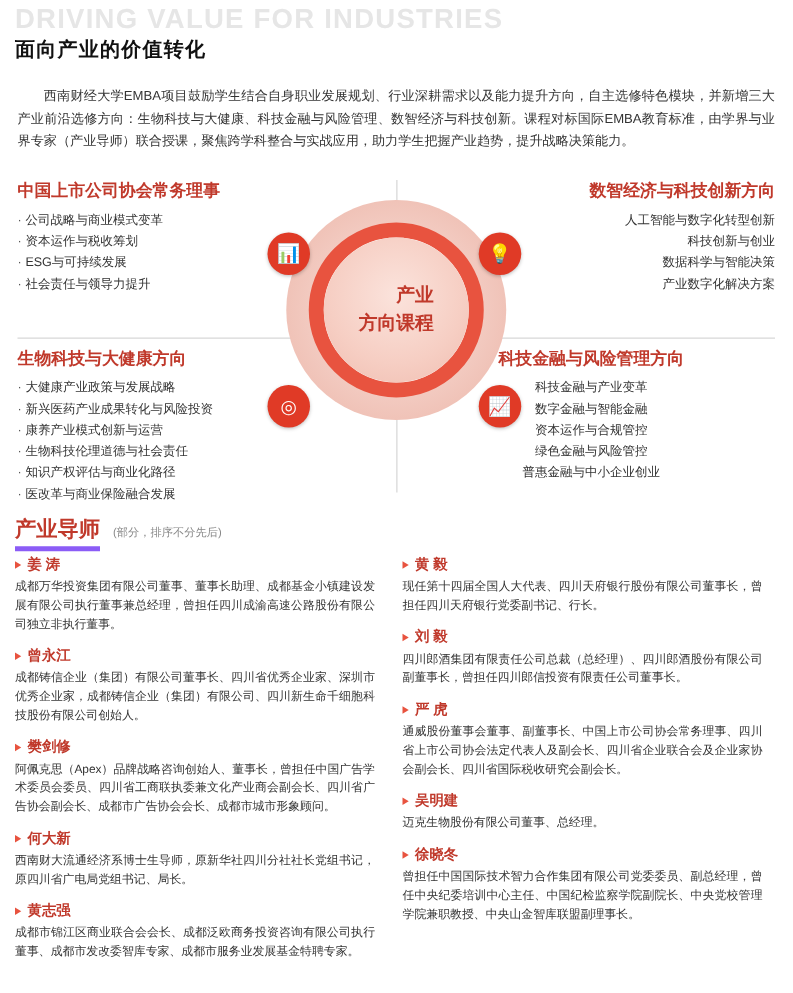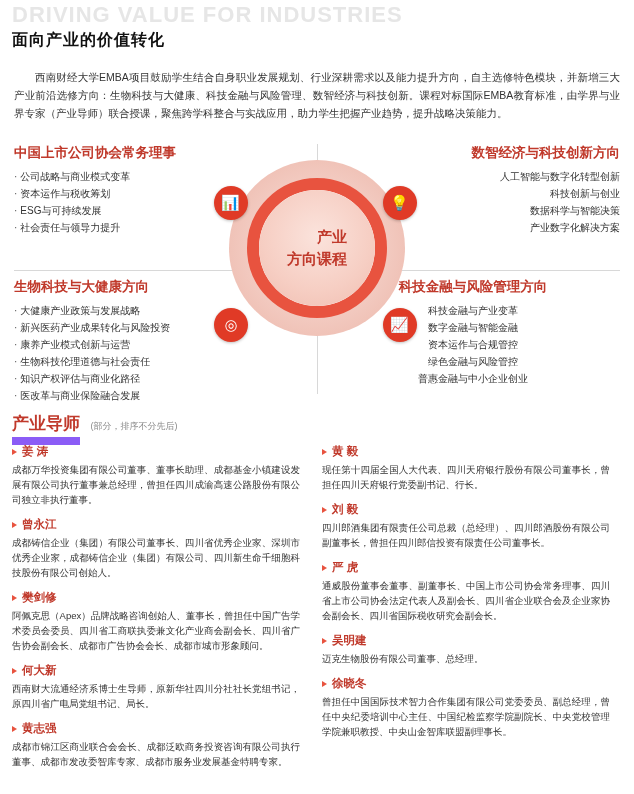--- a/index.html
+++ b/index.html
@@ -101,21 +101,21 @@
   .node-tr{left:176px;top:38px;}
   .node-bl{left:7px;top:160px;}
   .node-br{left:176px;top:160px;}
 
   
   .mentors-head{
     position:absolute;left:12px;top:412px;
   }
   .mentors-title{
     display:inline-block;font-size:17px;font-weight:bold;color:#c0392b;
-    border-bottom:8px solid #8b5cf6;padding-bottom:2px;
+    border-bottom:4px solid #8b5cf6;padding-bottom:2px;
   }
   .mentors-note{
     font-size:9px;color:#888;margin-left:6px;
   }
   .mentor-cols{
     position:absolute;left:12px;top:444px;width:610px;
   }
   .col{
     position:absolute;top:0;width:288px;
   }

